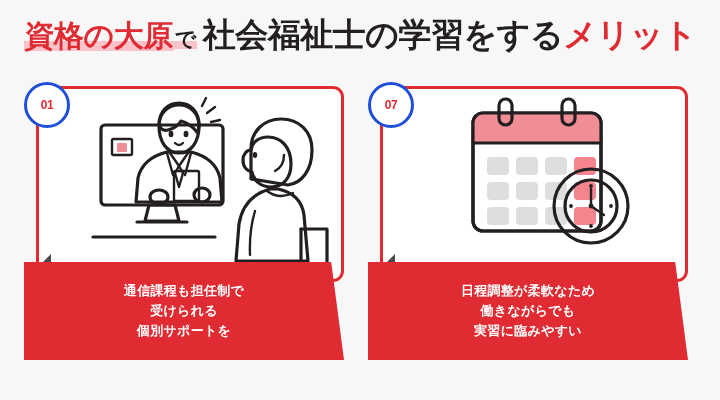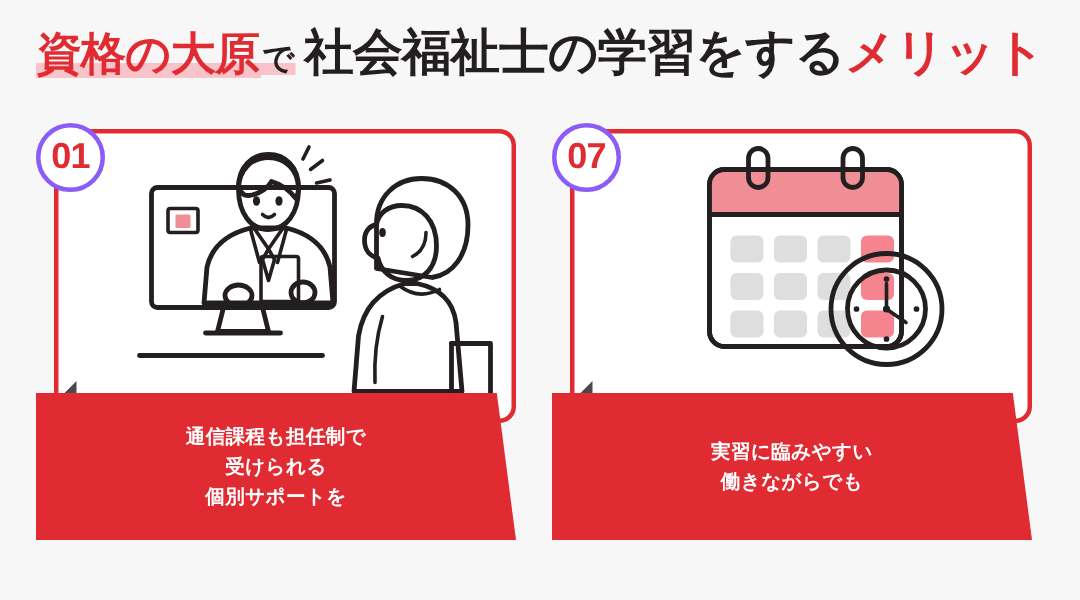--- a/index.html
+++ b/index.html
@@ -66,23 +66,23 @@
     border-radius: 11px;
   }
 
   
   .badge {
     position: absolute;
     left: 0; top: -4px;
     width: 46px; height: 46px;
     border-radius: 50%;
     background: #ffffff;
-    border: 3px solid #8b5cf6;
+    border: 3px solid #1d4ed8;
     color: #e02b32;
-    font-size: 24px;
+    font-size: 12px;
     font-weight: bold;
     display: flex;
     align-items: center;
     justify-content: center;
     letter-spacing: -0.5px;
     z-index: 6;
   }
 
   
   .notch {
@@ -250,18 +250,19 @@
           <circle cx="208" cy="117" r="2.4" fill="#231f20"></circle>
         </svg>
       </div>
     </div>
 
     <div class="notch"></div>
 
     <div class="badge">07</div>
 
     <div class="banner">
+      <div class="line">日程調整が柔軟なため</div>
+      <div class="line">働きながらでも</div>
       <div class="line">実習に臨みやすい</div>
-      <div class="line">働きながらでも</div>
     </div>
   </div>
 
 </div>
 
 </body></html>

